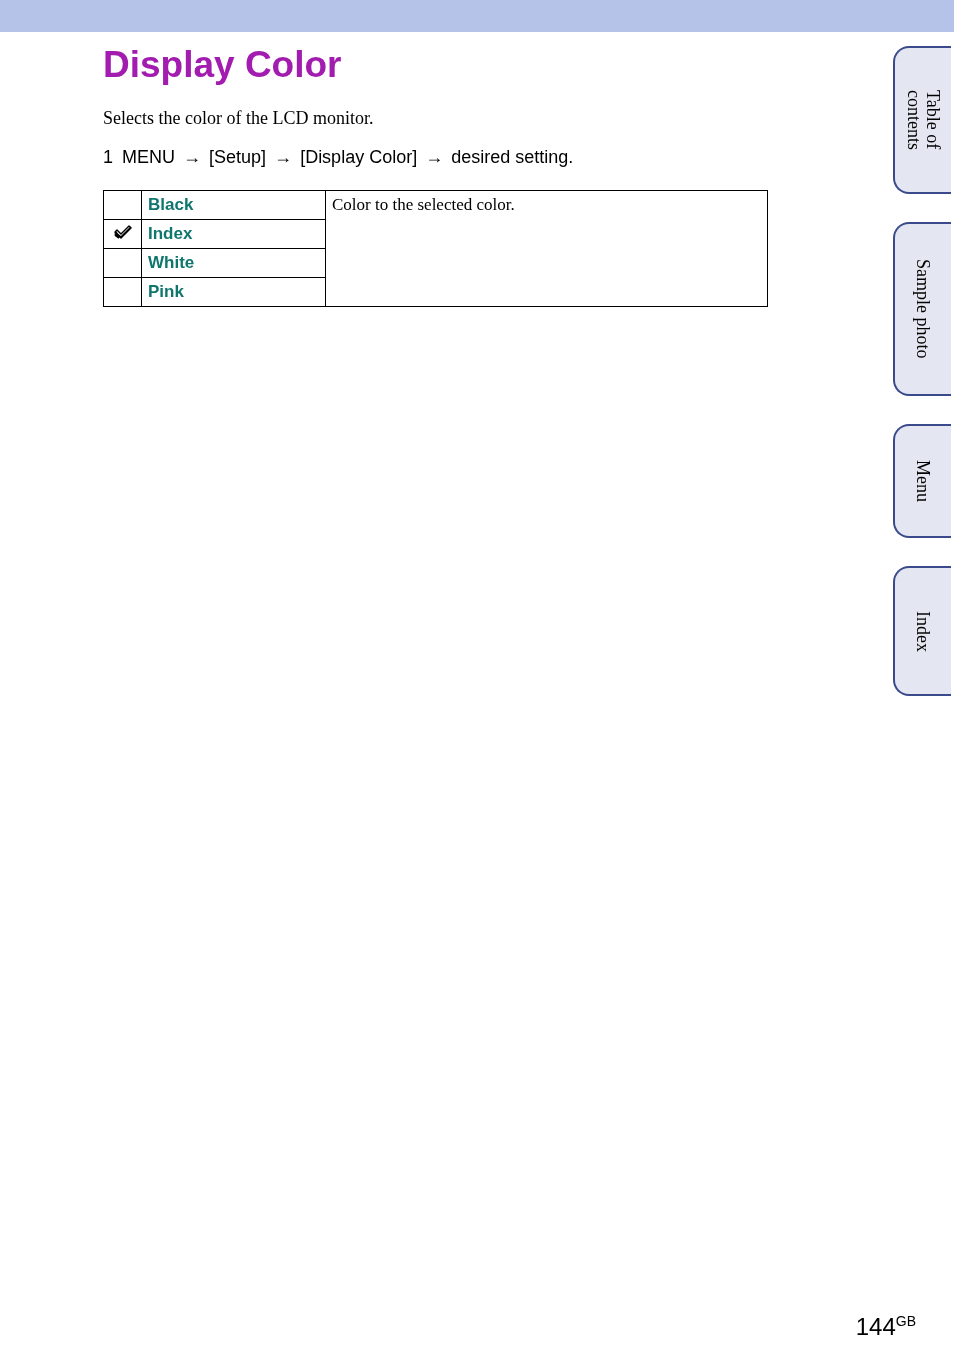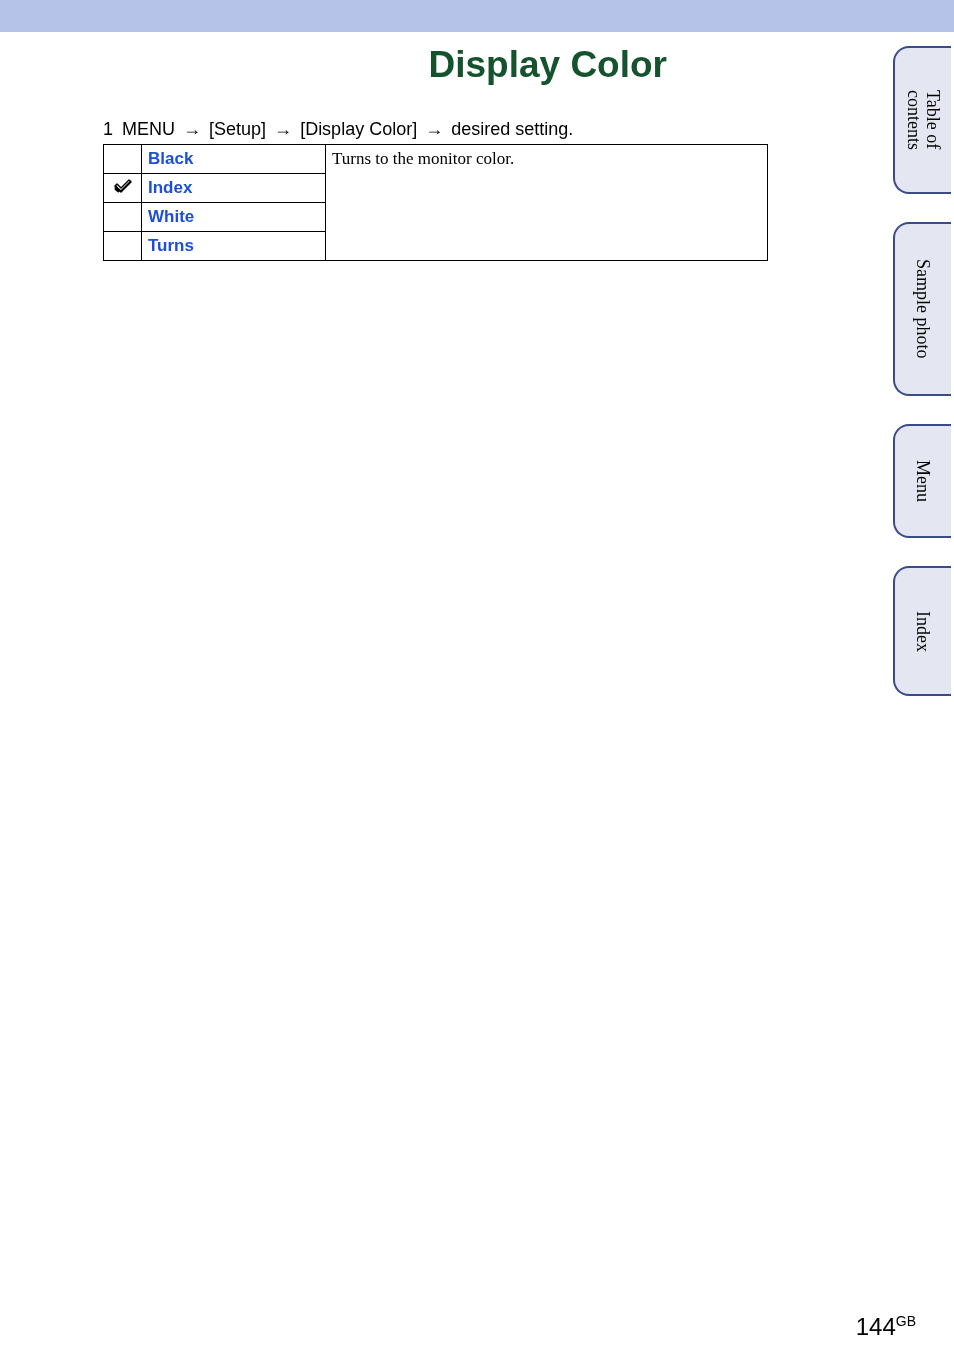--- a/index.html
+++ b/index.html
@@ -19,36 +19,35 @@
       height: 32px;
       background: #b6c3e8;
     }
     .content {
       padding: 12px 103px 0 103px;
       width: 770px;
     }
     .page-title {
       font-size: 37px;
       font-weight: bold;
-      color: #14532d;
-      font-family: Arial, Helvetica, sans-serif;
-      margin-bottom: 33px;
-      text-align: right;
+      color: #a21caf;
+      font-family: Arial, Helvetica, sans-serif;
+      margin-bottom: 22px;
     }
     .intro {
       font-size: 18px;
       font-family: "Times New Roman", Times, serif;
       color: #000;
       margin-bottom: 18px;
     }
     .step-line {
       font-size: 18px;
       font-family: Arial, Helvetica, sans-serif;
       color: #000;
-      margin-bottom: 4px;
+      margin-bottom: 22px;
     }
     .step-num {
       display: inline-block;
       width: 14px;
     }
     .arrow {
       display: inline-block;
       margin: 0 3px;
       font-weight: bold;
     }
@@ -62,21 +61,21 @@
       padding: 4px 6px;
       vertical-align: top;
       font-size: 17px;
     }
     col.mark-col { width: 38px; }
     col.name-col { width: 184px; }
     col.desc-col { width: auto; }
     td.name-cell {
       font-family: Arial, Helvetica, sans-serif;
       font-weight: bold;
-      color: #1d4ed8;
+      color: #0f766e;
     }
     td.mark-cell {
       text-align: center;
       vertical-align: middle;
       font-size: 16px;
     }
     td.desc-cell {
       font-family: "Times New Roman", Times, serif;
     }
     .check-icon {
@@ -131,20 +130,21 @@
       vertical-align: top;
     }
   </style>
 </head>
 <body>
 
 <div class="header-band"></div>
 
 <div class="content">
   <h1 class="page-title">Display Color</h1>
+  <p class="intro">Selects the color of the LCD monitor.</p>
   <p class="step-line">
     <span class="step-num">1</span>
     <span>MENU</span>
     <span class="arrow">→</span>
     <span>[Setup]</span>
     <span class="arrow">→</span>
     <span>[Display Color]</span>
     <span class="arrow">→</span>
     <span>desired setting.</span>
   </p>
@@ -152,41 +152,41 @@
   <table class="option-table">
     <colgroup>
       <col class="mark-col">
       <col class="name-col">
       <col class="desc-col">
     </colgroup>
     <tbody>
         <tr>
       <td class="mark-cell"></td>
       <td class="name-cell">Black</td>
-      <td class="desc-cell" rowspan="4">Turns to the monitor color.</td>
+      <td class="desc-cell" rowspan="4">Color to the selected color.</td>
     </tr>
     <tr>
       <td class="mark-cell">
         <span class="check-icon">
           <svg viewBox="0 0 18 14" width="18" height="14">
             <path d="M1 7 L3 5 L7 9 L15 1 L17 3 L7 13 Z M3 7 L1 9 L7 13" fill="none" stroke="#000" stroke-width="1.4" stroke-linejoin="round"></path>
             <path d="M1 7 L7 12 L17 2" fill="none" stroke="#000" stroke-width="1.6"></path>
             <path d="M1 10 L5 13" fill="none" stroke="#000" stroke-width="1.6"></path>
           </svg>
         </span>
       </td>
       <td class="name-cell">Index</td>
     </tr>
     <tr>
       <td class="mark-cell"></td>
       <td class="name-cell">White</td>
     </tr>
     <tr>
       <td class="mark-cell"></td>
-      <td class="name-cell">Turns</td>
+      <td class="name-cell">Pink</td>
     </tr>
   </tbody>
     </table>
 </div>
 
 <div class="side-tabs">
   <div class="side-tab tab-1">
     <span class="tab-text">Table of 
 contents</span>
   </div>

